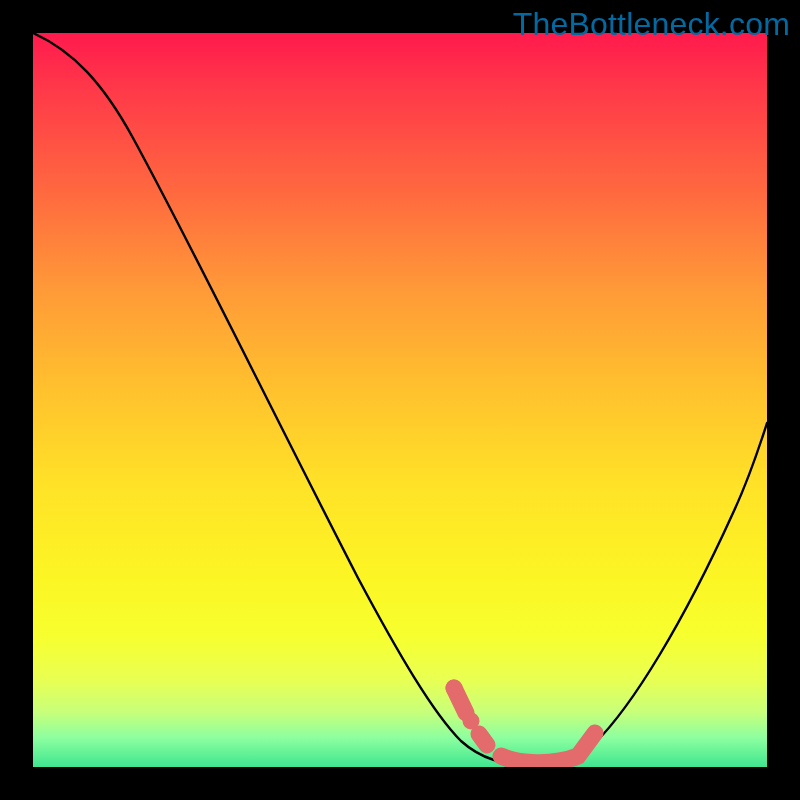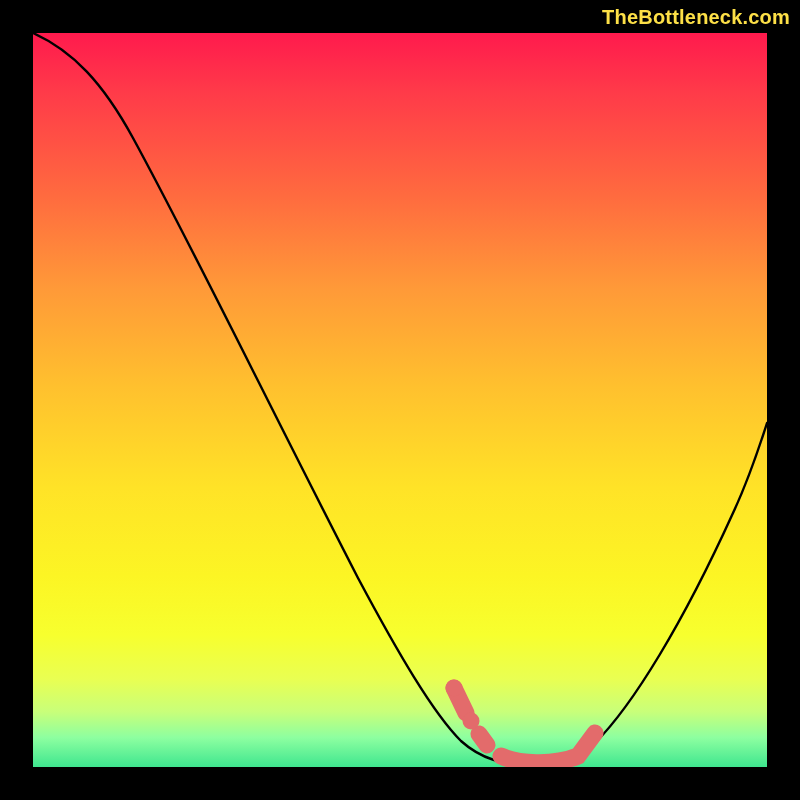--- a/index.html
+++ b/index.html
@@ -43,23 +43,23 @@
       #e9ff52 88%,
       #c8ff7a 92.5%,
       #8dffa0 96%,
       #3fe68f 100%
     );
   }
   .watermark {
     position: absolute;
     top: 6px;
     right: 10px;
-    color: #fde047;
-    font-size: 20px;
-    font-weight: 700;
+    color: #0369a1;
+    font-size: 32px;
+    font-weight: 400;
     letter-spacing: 0.2px;
     user-select: none;
   }
   svg.curves {
     position: absolute;
     inset: 0;
   }
 </style>
 </head>
 <body>

